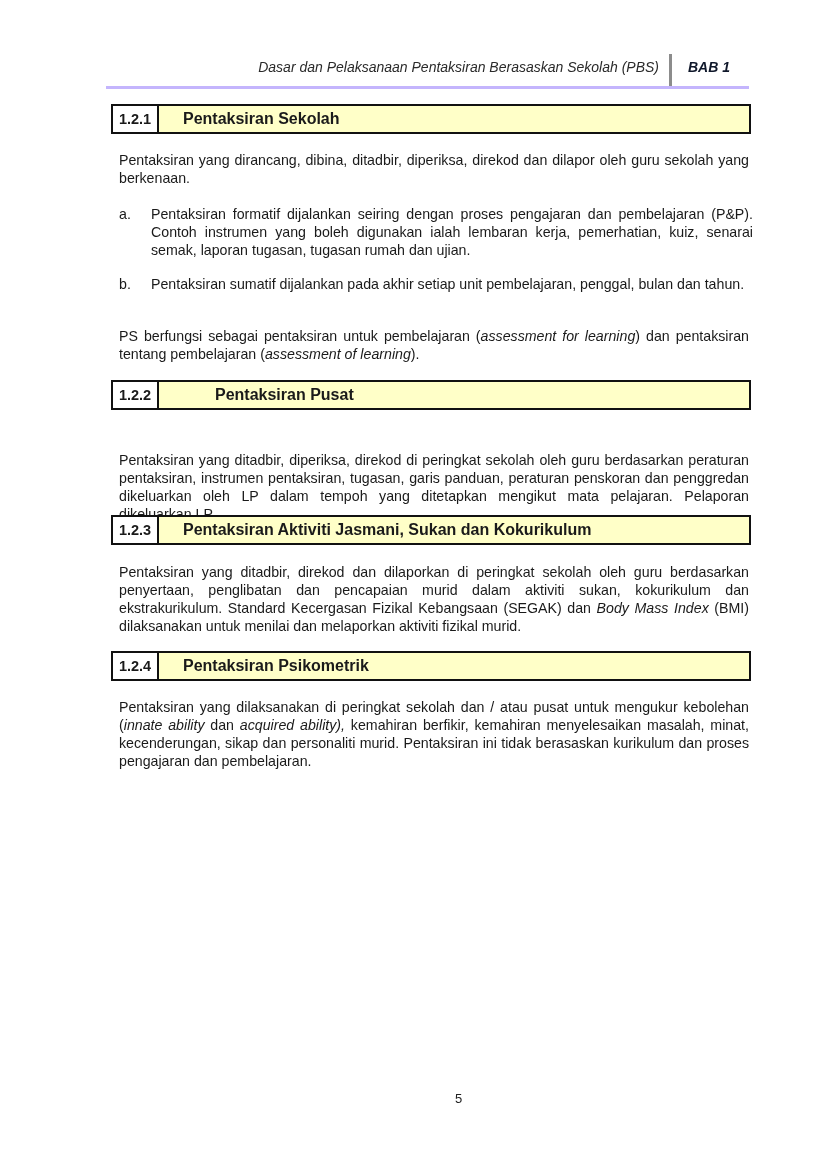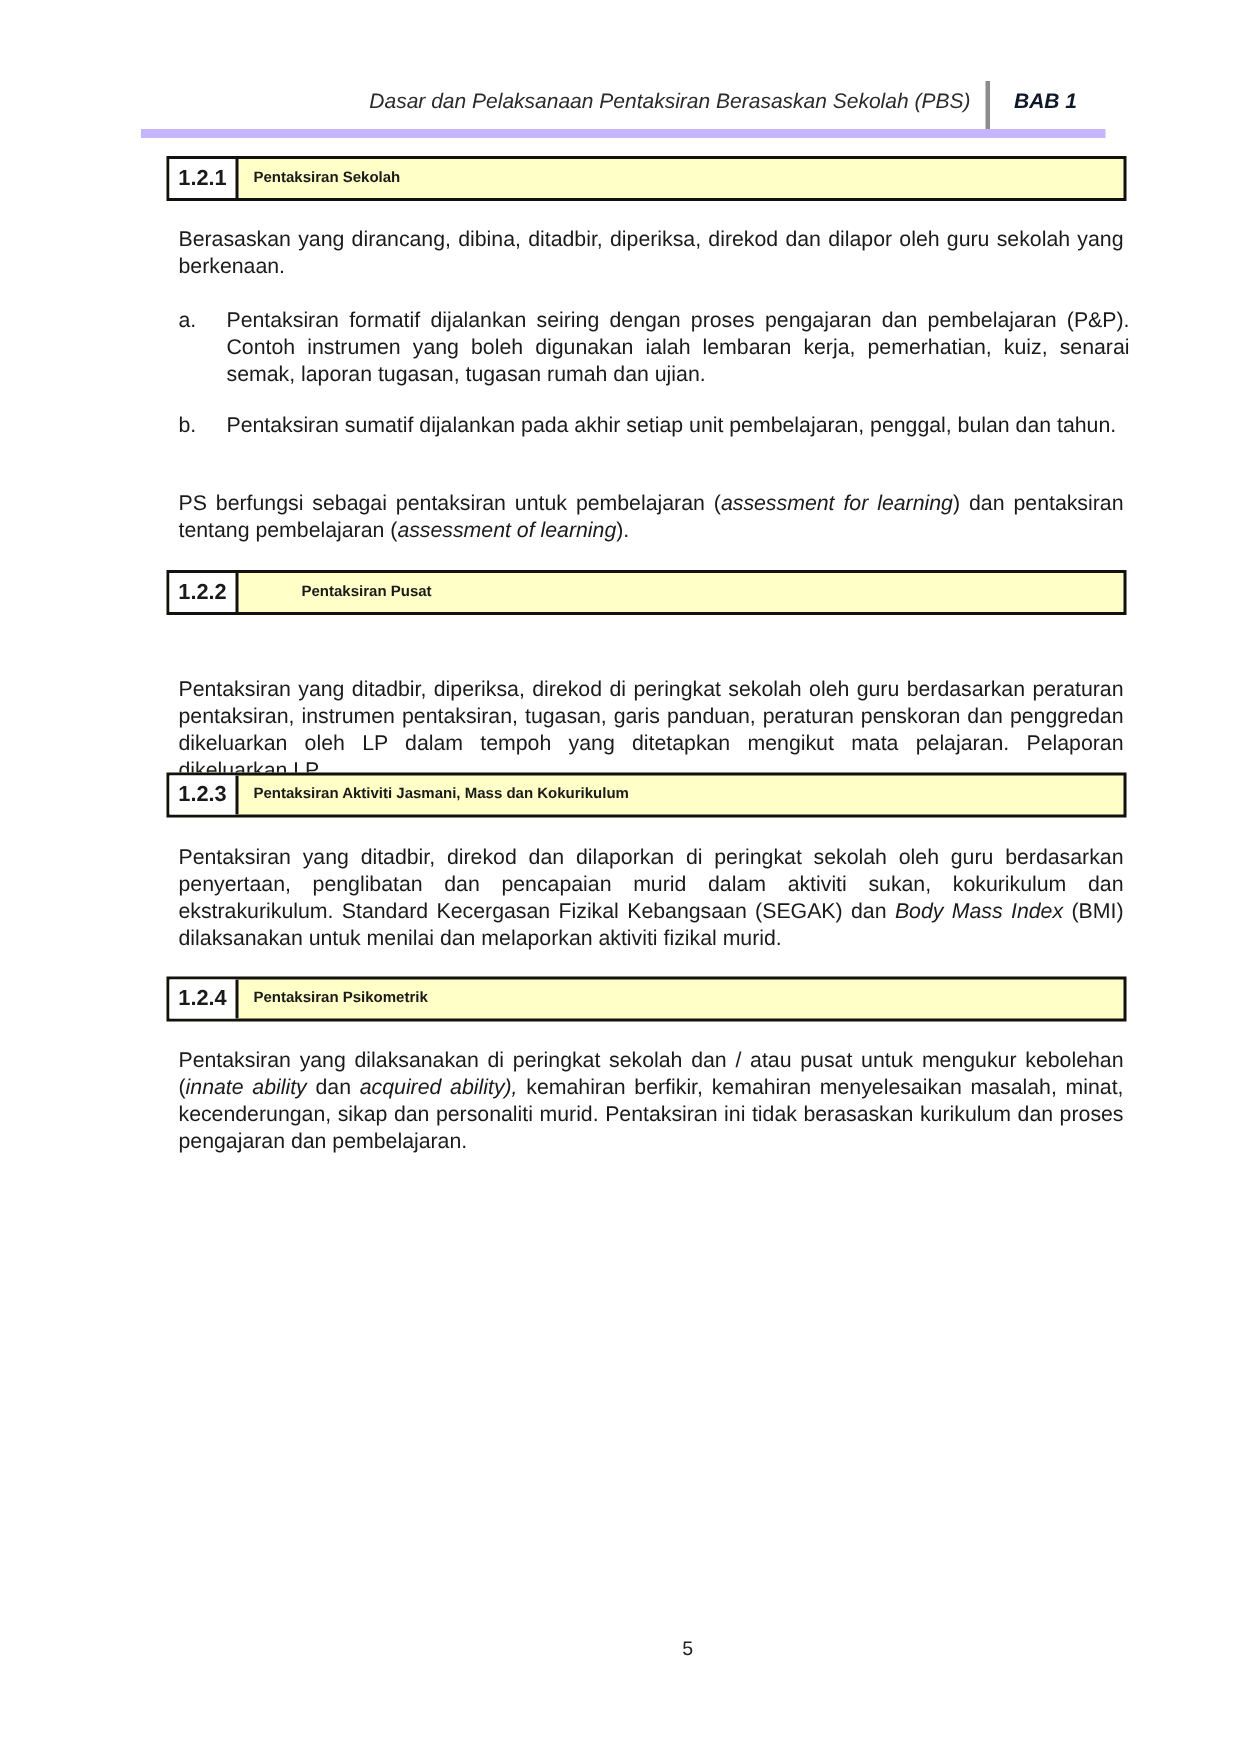--- a/index.html
+++ b/index.html
@@ -10,25 +10,25 @@
     body {
       width: 827px;
       height: 1170px;
       position: relative;
       font-family: "Liberation Sans", sans-serif;
       color: #1a1a1a;
       overflow: hidden;
     }
     .page-header {
       position: absolute;
-      left: 94px;
+      left: 106px;
       top: 52px;
       width: 643px;
       height: 34px;
-      border-bottom: 6px solid #c4b5fd;
+      border-bottom: 3px solid #c4b5fd;
     }
     .header-title {
       position: absolute;
       right: 90px;
       top: 7px;
       font-style: italic;
       font-size: 14px;
       color: #2a2a2a;
       white-space: nowrap;
     }
@@ -62,23 +62,23 @@
     .section-num {
       width: 44px;
       background: #ffffff;
       border-right: 2px solid #111;
       font-weight: bold;
       font-size: 14.5px;
       line-height: 26px;
       text-align: center;
     }
     .section-title {
-      padding-left: 10px;
+      padding-left: 24px;
       font-weight: bold;
-      font-size: 10px;
+      font-size: 16px;
       line-height: 26px;
     }
 
     .para {
       position: absolute;
       left: 119px;
       width: 630px;
       font-size: 14.2px;
       line-height: 18px;
       text-align: justify;
@@ -116,21 +116,21 @@
   <span class="header-title">Dasar dan Pelaksanaan Pentaksiran Berasaskan Sekolah (PBS)</span>
   <span class="header-sep"></span>
   <span class="header-chapter">BAB 1</span>
 </div>
 
 <div class="section-box" style="top:104px;">
   <div class="section-num">1.2.1</div>
   <div class="section-title">Pentaksiran Sekolah</div>
 </div>
 
-<div class="para" style="top:151px;">Berasaskan yang dirancang, dibina, ditadbir, diperiksa, direkod dan dilapor oleh guru sekolah yang berkenaan.</div>
+<div class="para" style="top:151px;">Pentaksiran yang dirancang, dibina, ditadbir, diperiksa, direkod dan dilapor oleh guru sekolah yang berkenaan.</div>
 
 <div class="list-item" style="top:205px;">
   <span class="list-marker">a.</span>
   <div class="list-text">Pentaksiran formatif dijalankan seiring dengan proses pengajaran dan pembelajaran (P&amp;P). Contoh instrumen yang boleh digunakan ialah lembaran kerja, pemerhatian, kuiz, senarai semak, laporan tugasan, tugasan rumah dan ujian.</div>
 </div>
 
 <div class="list-item" style="top:275px;">
   <span class="list-marker">b.</span>
   <div class="list-text">Pentaksiran sumatif dijalankan pada akhir setiap unit pembelajaran, penggal, bulan dan tahun.</div>
 </div>
@@ -139,21 +139,21 @@
 
 <div class="section-box" style="top:380px;gap:32px;">
   <div class="section-num">1.2.2</div>
   <div class="section-title">Pentaksiran Pusat</div>
 </div>
 
 <div class="para" style="top:451px;">Pentaksiran yang ditadbir, diperiksa, direkod di peringkat sekolah oleh guru berdasarkan peraturan pentaksiran, instrumen pentaksiran, tugasan, garis panduan, peraturan penskoran dan penggredan dikeluarkan oleh LP dalam tempoh yang ditetapkan mengikut mata pelajaran. Pelaporan dikeluarkan LP.</div>
 
 <div class="section-box" style="top:515px;">
   <div class="section-num">1.2.3</div>
-  <div class="section-title">Pentaksiran Aktiviti Jasmani, Mass dan Kokurikulum</div>
+  <div class="section-title">Pentaksiran Aktiviti Jasmani, Sukan dan Kokurikulum</div>
 </div>
 
 <div class="para" style="top:563px;"><span>Pentaksiran yang ditadbir, direkod dan dilaporkan di peringkat sekolah oleh guru berdasarkan penyertaan, penglibatan dan pencapaian murid dalam aktiviti sukan, kokurikulum dan  ekstrakurikulum. Standard Kecergasan Fizikal Kebangsaan (SEGAK) dan </span><i>Body Mass Index</i><span> (BMI) dilaksanakan untuk menilai dan melaporkan aktiviti fizikal murid.</span></div>
 
 <div class="section-box" style="top:651px;">
   <div class="section-num">1.2.4</div>
   <div class="section-title">Pentaksiran Psikometrik</div>
 </div>
 
 <div class="para" style="top:698px;"><span>Pentaksiran yang dilaksanakan di peringkat sekolah dan / atau pusat untuk mengukur kebolehan (</span><i>innate ability</i><span> dan </span><i>acquired ability),</i><span> kemahiran berfikir, kemahiran menyelesaikan masalah, minat, kecenderungan, sikap dan personaliti murid. Pentaksiran ini tidak berasaskan kurikulum dan proses pengajaran dan pembelajaran.</span></div>

